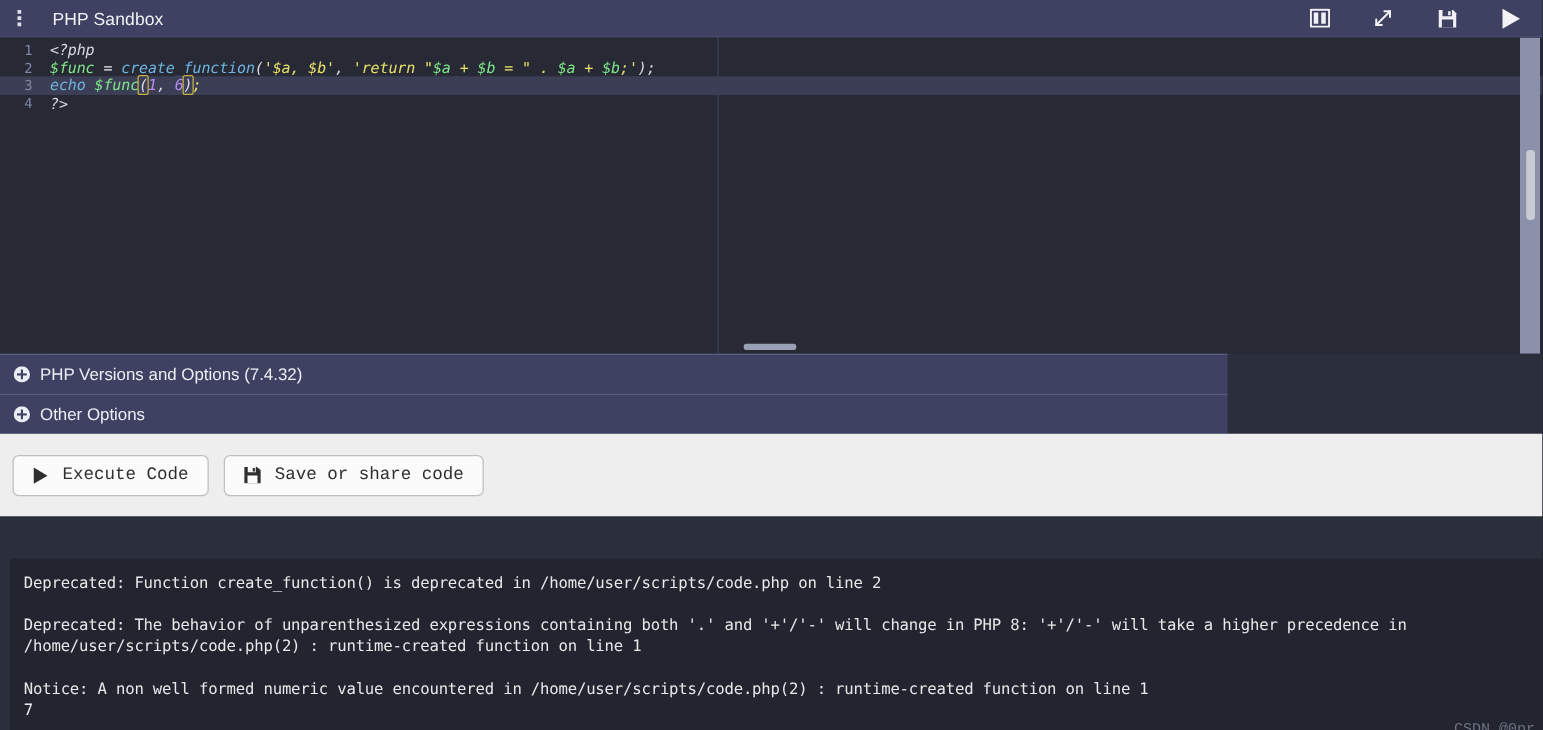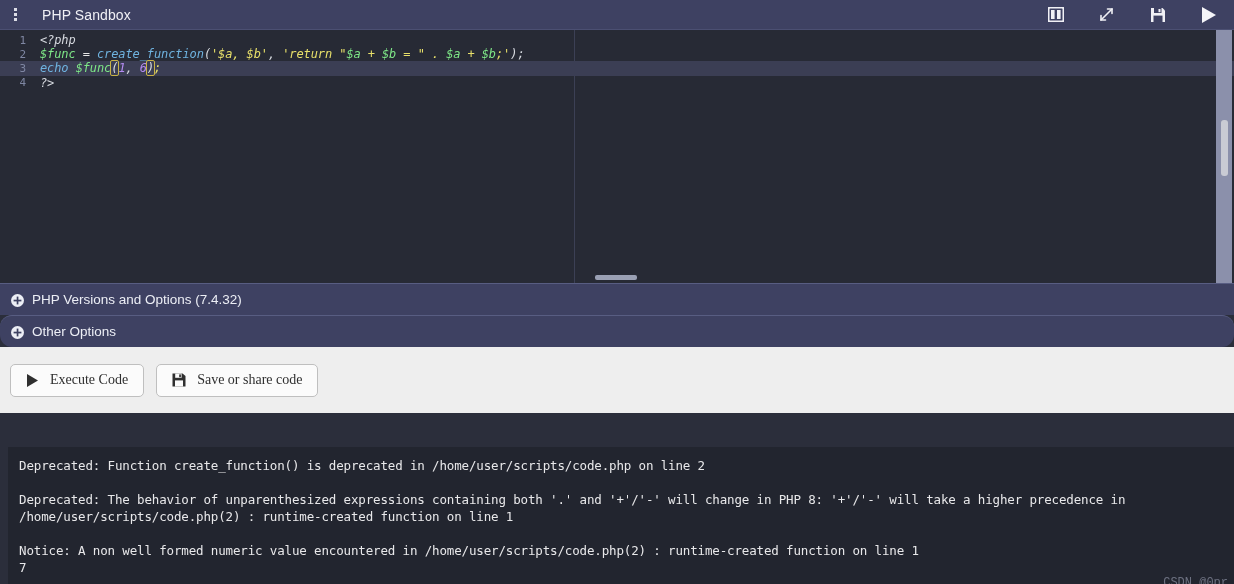--- a/index.html
+++ b/index.html
@@ -59,35 +59,35 @@
 
   .h-scroll-track { position: absolute; left: 0; bottom: 3px; width: 1214px; height: 5px; }
   .h-scroll-thumb { position: absolute; left: 595px; bottom: 3px; width: 42px; height: 5px;
                     background: #9aa0b4; border-radius: 2px; cursor: pointer; }
   .v-scroll-track { position: absolute; right: 2px; top: 0; width: 16px; height: 253px;
                     background: #8b90ab; }
   .v-scroll-thumb { position: absolute; right: 6px; top: 90px; width: 7px; height: 56px;
                     background: #c9cbd4; border-radius: 3px; cursor: pointer; }
 
   
-  .accordion { position: absolute; left: 0; width: 1234px; height: 32px;
+  .accordion { position: absolute; left: 0; width: 982px; height: 32px;
                background: #3e4162; display: flex; align-items: center;
                border-top: 1px solid #585d82; cursor: pointer; }
   #acc1 { top: 283px; }
-  #acc2 { top: 315px; border-radius: 12px; }
+  #acc2 { top: 315px; }
   .acc-icon { margin-left: 11px; width: 13px; height: 13px; position: relative; }
   .acc-label { color: #eceef5; font-size: 13.5px; margin-left: 8px; }
 
   
   .buttonbar { position: absolute; left: 0; top: 347px; width: 1234px; height: 66px;
                background: #eeeeee; display: flex; align-items: center; padding-left: 10px; gap: 12px; }
   .btn {
     height: 33px; background: #fbfbfb; border: 1px solid #bfbfbf; border-radius: 5px;
     display: flex; align-items: center; padding: 0 15px; gap: 11px; cursor: pointer;
-    color: #2f2f2f; font-size: 14px; font-family: Liberation Serif, serif;
+    color: #2f2f2f; font-size: 14px; font-family: Liberation Mono, monospace;
   }
   .btn svg { display: block; }
 
   
   .resultbar { position: absolute; left: 0; top: 413px; width: 1234px; height: 34px;
                background: #3e4162; display: flex; align-items: center;
                border-top: 1px solid #585d82; border-bottom: 1px solid #1c1e27; }
   .result-title { color: #f2f3f8; font-size: 13.5px; margin-left: 13px; }
   .result-stats { margin-left: auto; margin-right: 14px; color: #d9dbe6; font-size: 11px; }
 

